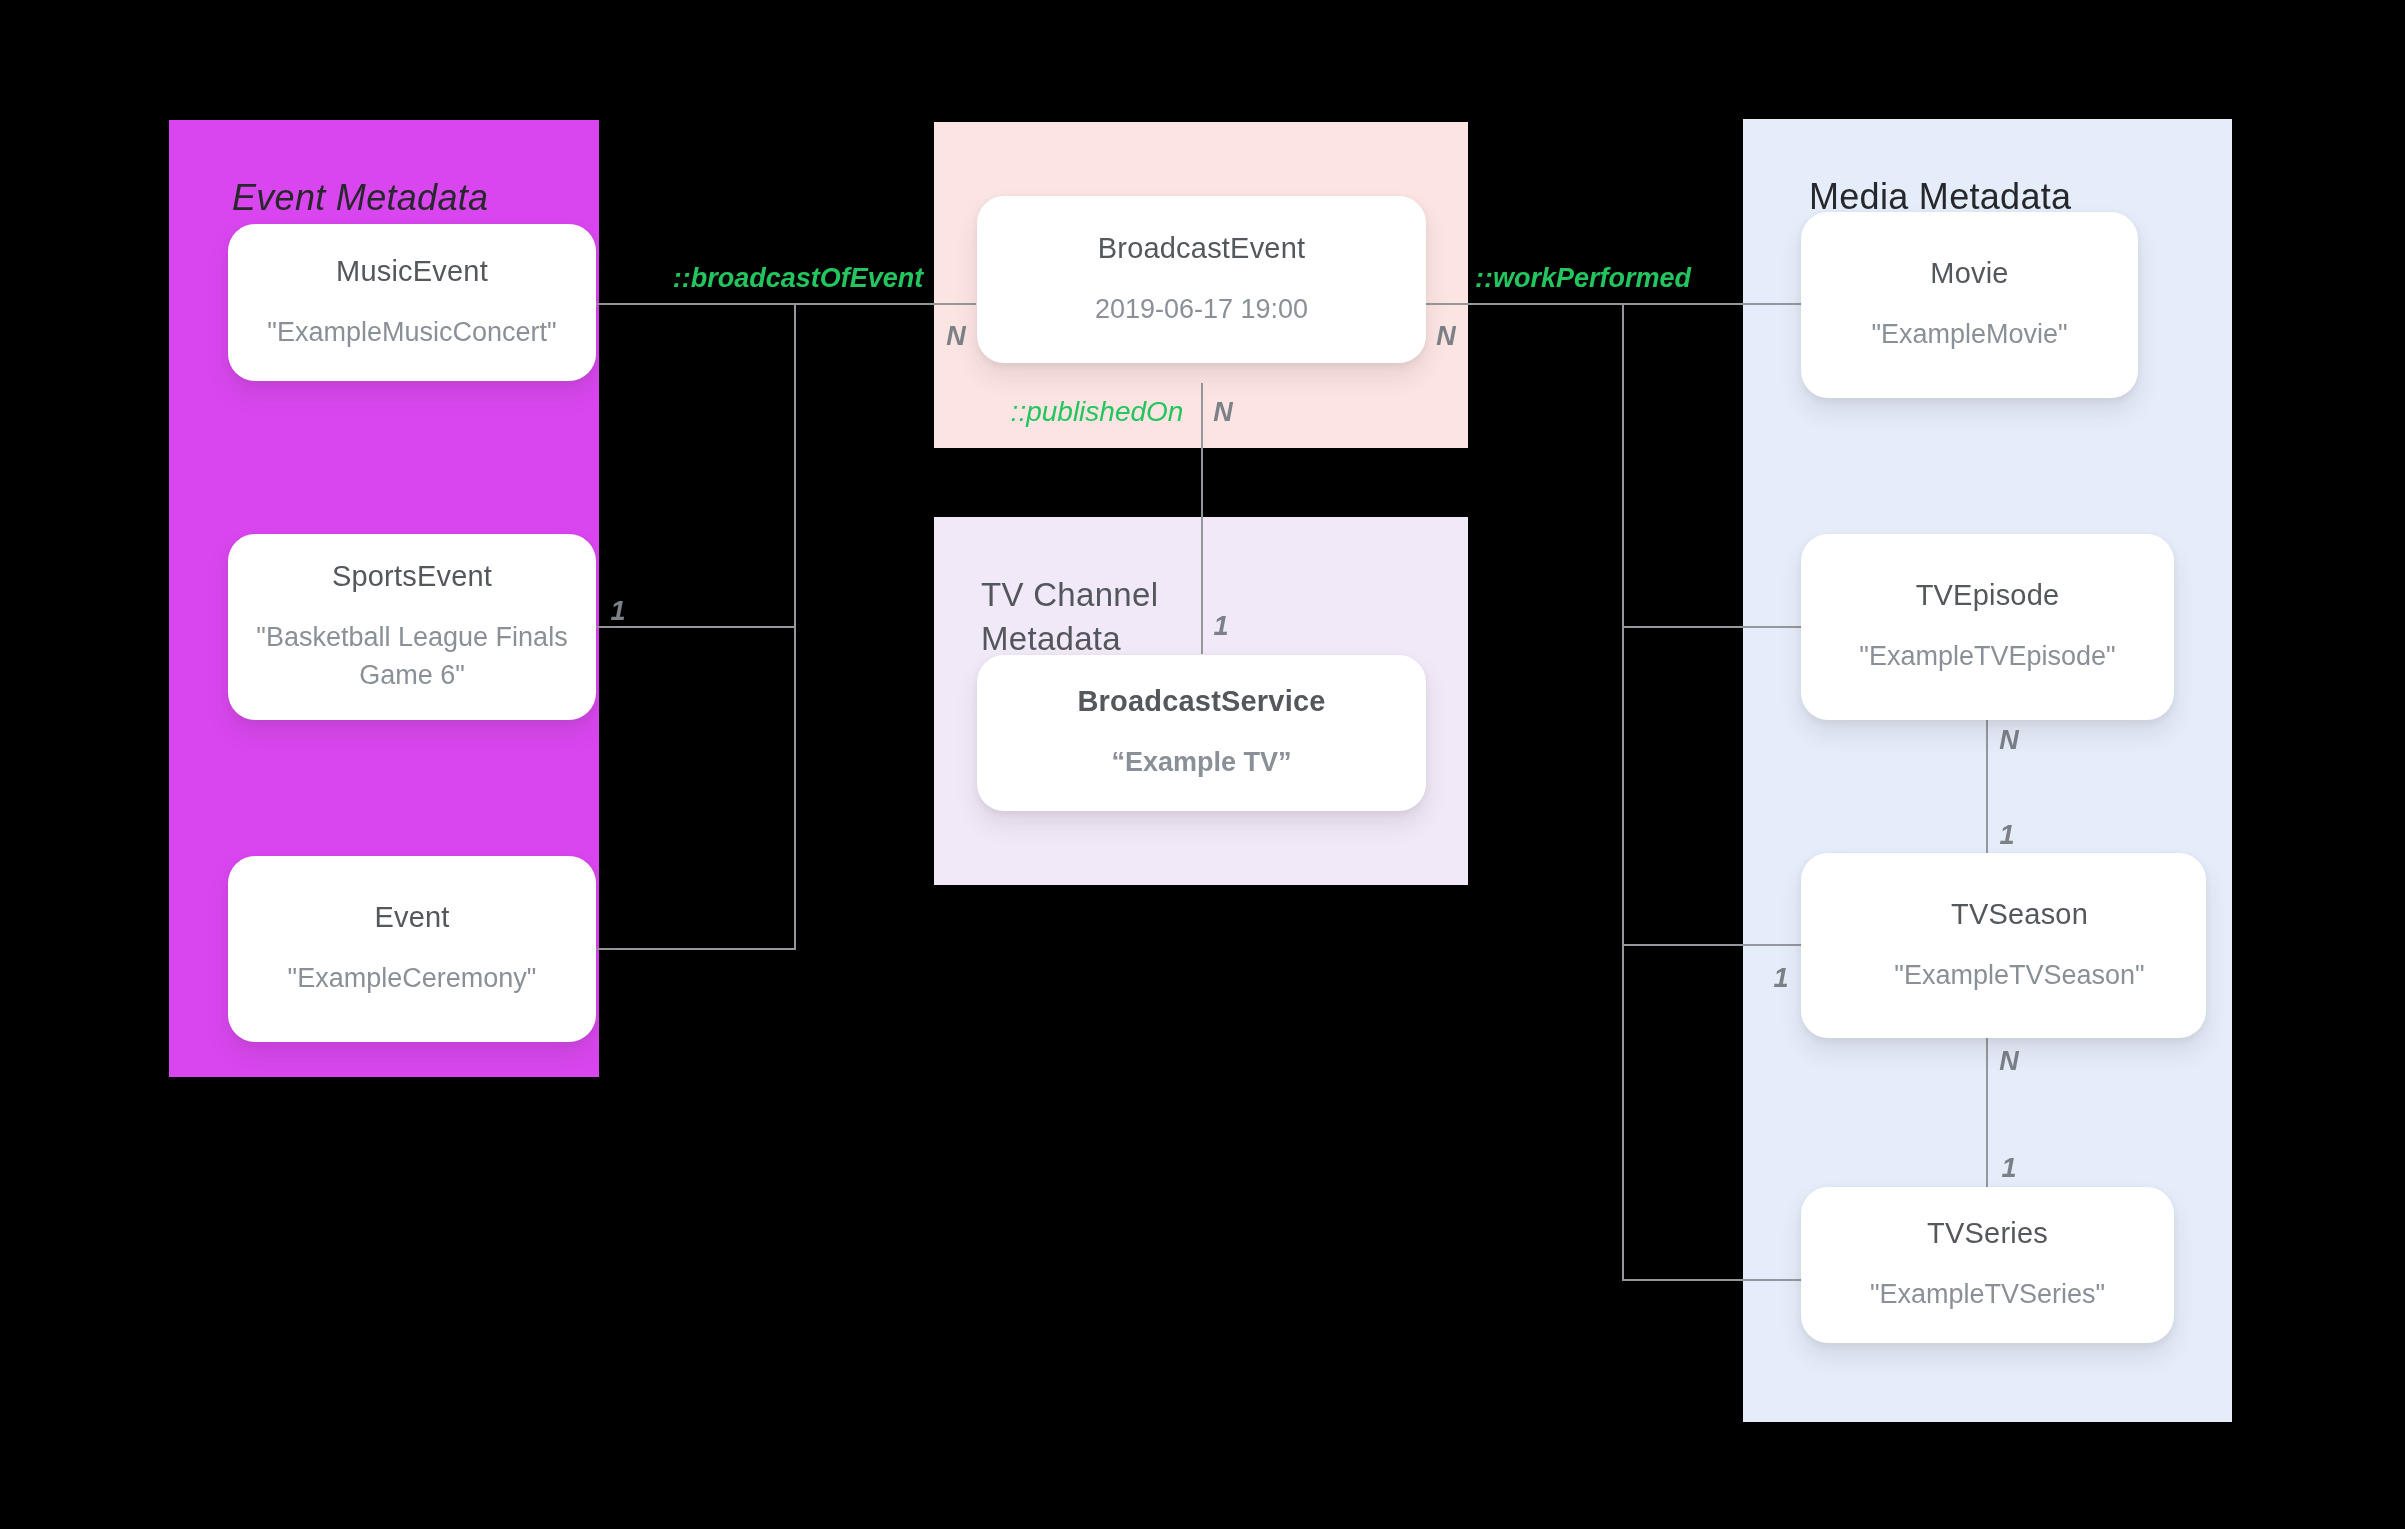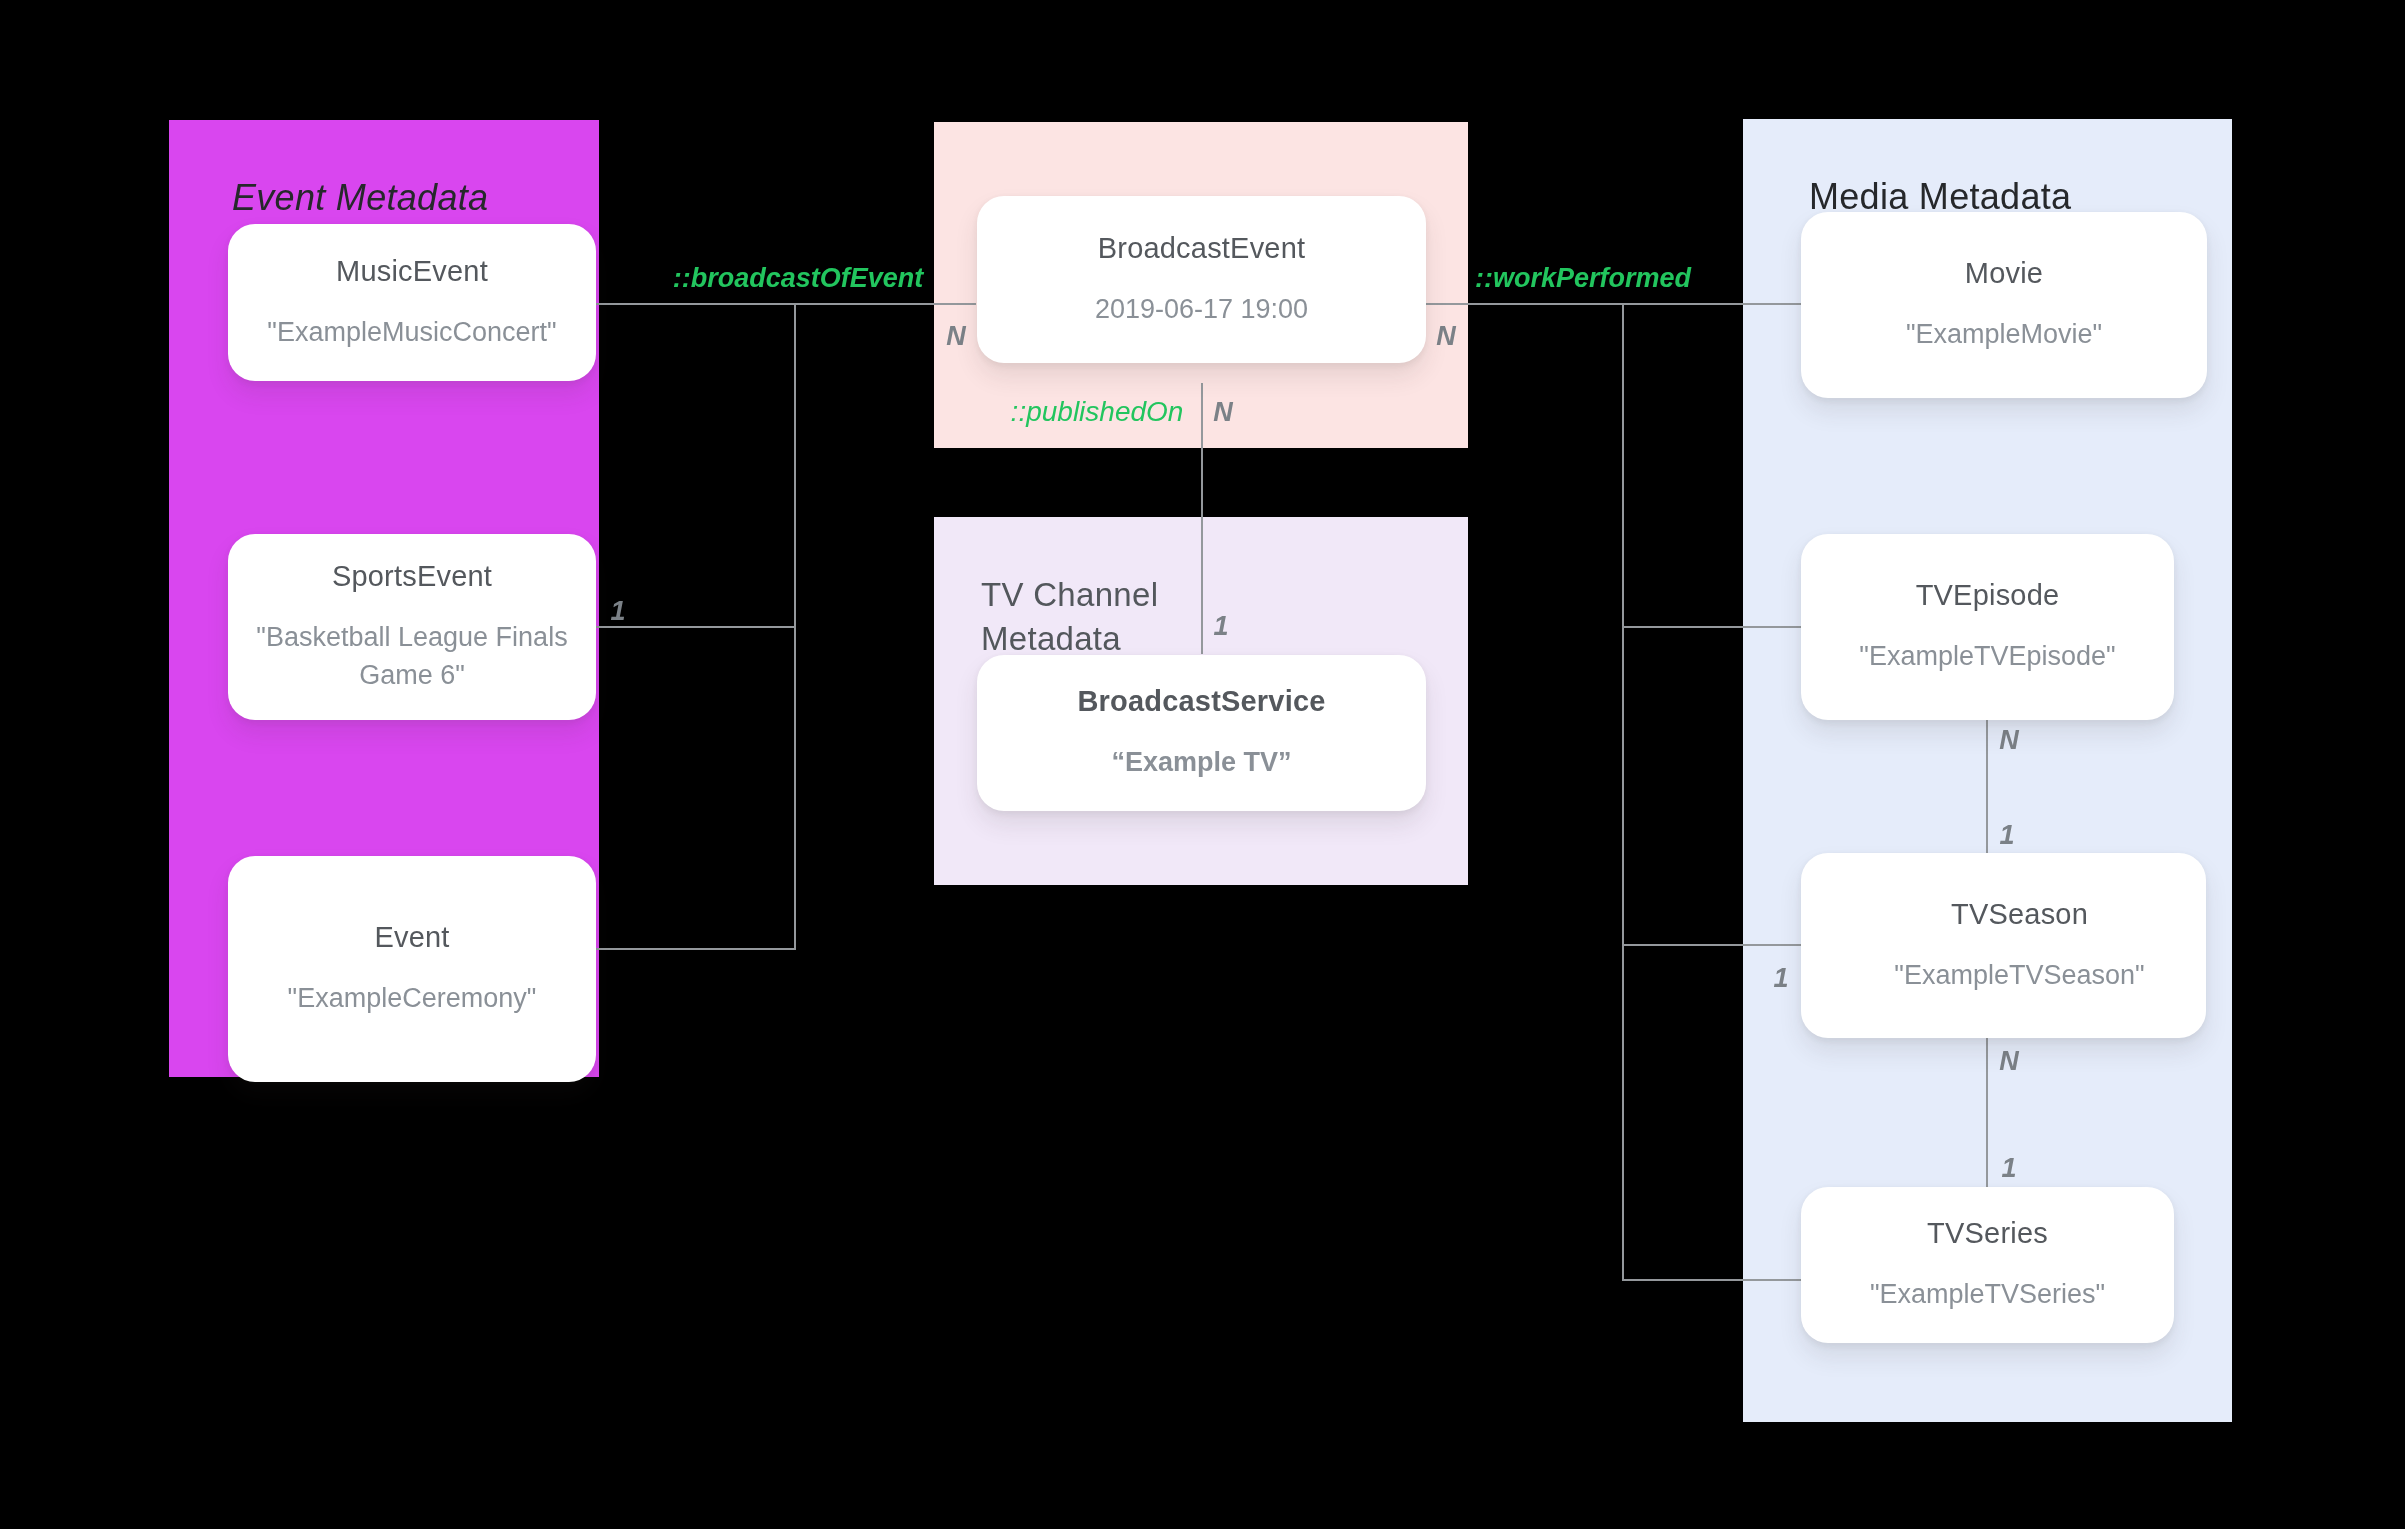--- a/index.html
+++ b/index.html
@@ -68,24 +68,24 @@
     align-items: center;
     justify-content: center;
     gap: 25px;
     text-align: center;
   }
   .node-title { font-size: 29px; color: #54585d; letter-spacing: 0.2px; }
   .node-sub   { font-size: 27px; color: #8a9097; line-height: 38px; padding: 0 25px; }
 
   #node-musicevent       { left: 228px;  top: 212px;  width: 368px; height: 157px; margin-top: 12px; }
   #node-sportsevent      { left: 228px;  top: 534px;  width: 368px; height: 186px; }
-  #node-event            { left: 228px;  top: 856px;  width: 368px; height: 226px; }
+  #node-event            { left: 228px;  top: 856px;  width: 368px; height: 186px; }
   #node-broadcastevent   { left: 977px; top: 196px;  width: 449px; height: 167px; }
   #node-broadcastservice { left: 977px; top: 655px;  width: 449px; height: 156px; font-weight: bold; }
-  #node-movie            { left: 1801px; top: 212px;  width: 406px; height: 186px; }
+  #node-movie            { left: 1801px; top: 212px;  width: 337px; height: 186px; }
   #node-tvepisode        { left: 1801px; top: 534px;  width: 373px; height: 186px; }
   #node-tvseason         { left: 1801px; top: 853px;  width: 373px; height: 185px; padding-left: 32px; }
   #node-tvseries         { left: 1801px; top: 1187px; width: 373px; height: 156px; }
 
   
   .edge-label {
     position: absolute;
     font-style: italic;
     color: #22c55e;
     font-size: 27px;

